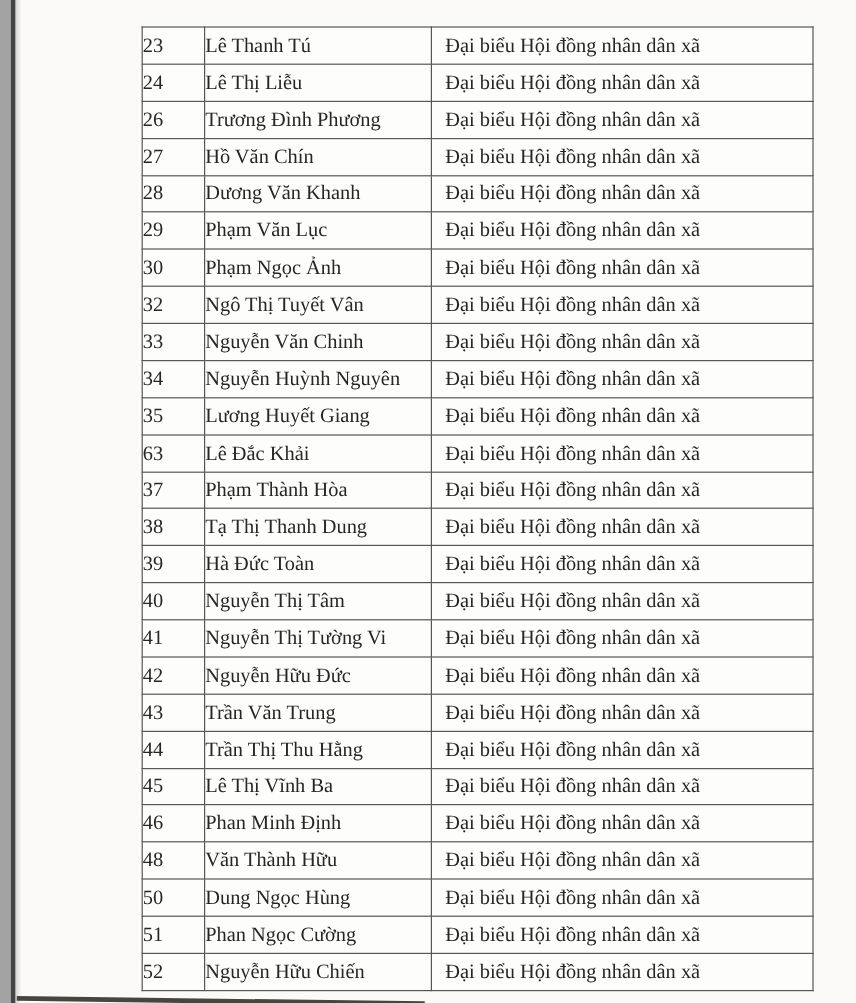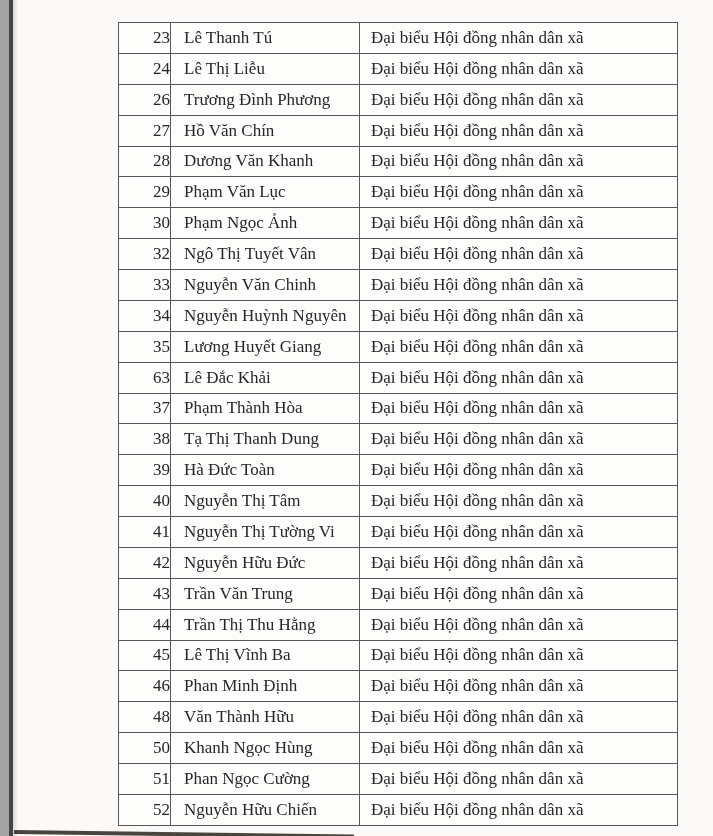--- a/index.html
+++ b/index.html
@@ -53,22 +53,22 @@
     font-size: 17px;
     color: #262626;
     vertical-align: middle;
     padding: 0;
     overflow: hidden;
     white-space: nowrap;
   }
   .delegate-table tr {
     height: 26.8px;
   }
-  td.cell-num  { text-align: right; }
-  td.cell-name { padding-left: 13px; }
+  td.cell-num  { text-align: left; }
+  td.cell-name { }
   td.cell-pos  { padding-left: 11px; }
 </style>
 </head>
 <body>
 
 <div class="scan-strip-gray"></div>
 <div class="scan-strip-dark"></div>
 <div class="scan-strip-fade"></div>
 <div class="scan-bottom-edge"></div>
 
@@ -216,21 +216,21 @@
 
   <tr>
     <td class="cell-num">48</td>
     <td class="cell-name">Văn Thành Hữu</td>
     <td class="cell-pos">Đại biểu Hội đồng nhân dân xã</td>
   </tr>
 
 
   <tr>
     <td class="cell-num">50</td>
-    <td class="cell-name">Khanh Ngọc Hùng</td>
+    <td class="cell-name">Dung Ngọc Hùng</td>
     <td class="cell-pos">Đại biểu Hội đồng nhân dân xã</td>
   </tr>
 
   <tr>
     <td class="cell-num">51</td>
     <td class="cell-name">Phan Ngọc Cường</td>
     <td class="cell-pos">Đại biểu Hội đồng nhân dân xã</td>
   </tr>
 
   <tr>

